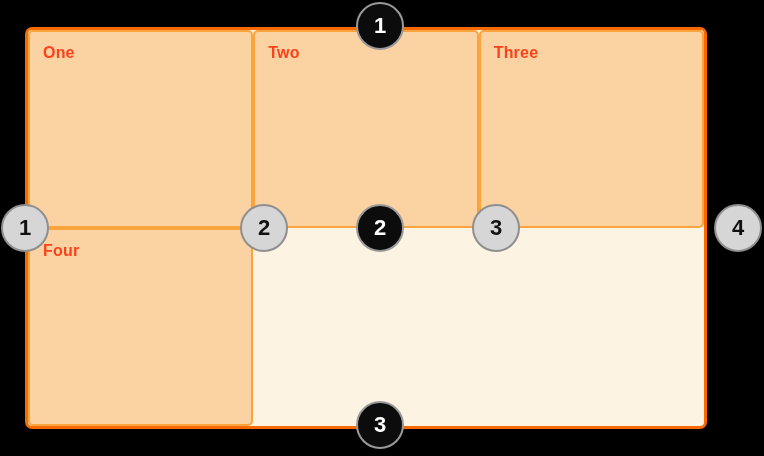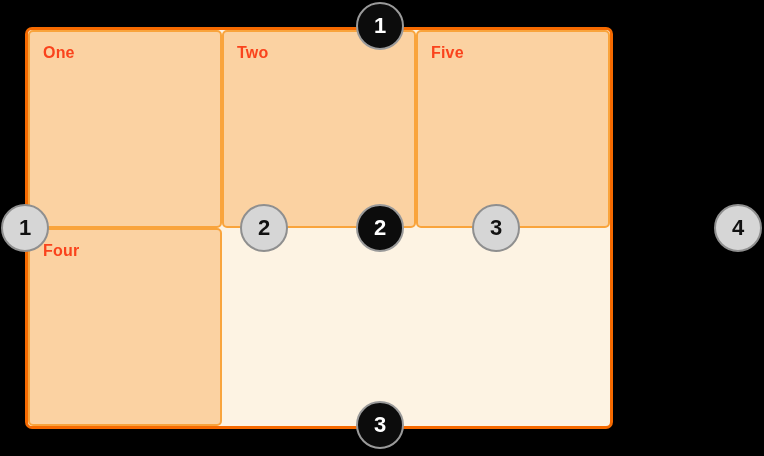--- a/index.html
+++ b/index.html
@@ -13,21 +13,21 @@
     width: 764px;
     height: 456px;
     background: #000000;
     overflow: hidden;
   }
   
   .grid-container {
     position: absolute;
     left: 25px;
     top: 27px;
-    width: 588px;
+    width: 682px;
     height: 402px;
     box-sizing: border-box;
     background: #fdf3e3;
     border: 3px solid #f66a00;
     border-radius: 7px;
     display: grid;
     grid-template-columns: repeat(3, 1fr);
     grid-template-rows: 1fr 1fr;
   }
   .cell {
@@ -80,21 +80,21 @@
   .marker.col-4 { left: 714px; top: 204px; }
 </style>
 </head>
 <body>
 
 <div class="stage">
 
   <div class="grid-container">
     <div class="cell">One</div>
     <div class="cell">Two</div>
-    <div class="cell">Five</div>
+    <div class="cell">Three</div>
     <div class="cell">Four</div>
     <div class="cell empty"></div>
   </div>
 
   <div class="marker row row-1">1</div>
   <div class="marker row row-2">2</div>
   <div class="marker row row-3">3</div>
 
   <div class="marker col col-1">1</div>
   <div class="marker col col-2">2</div>

